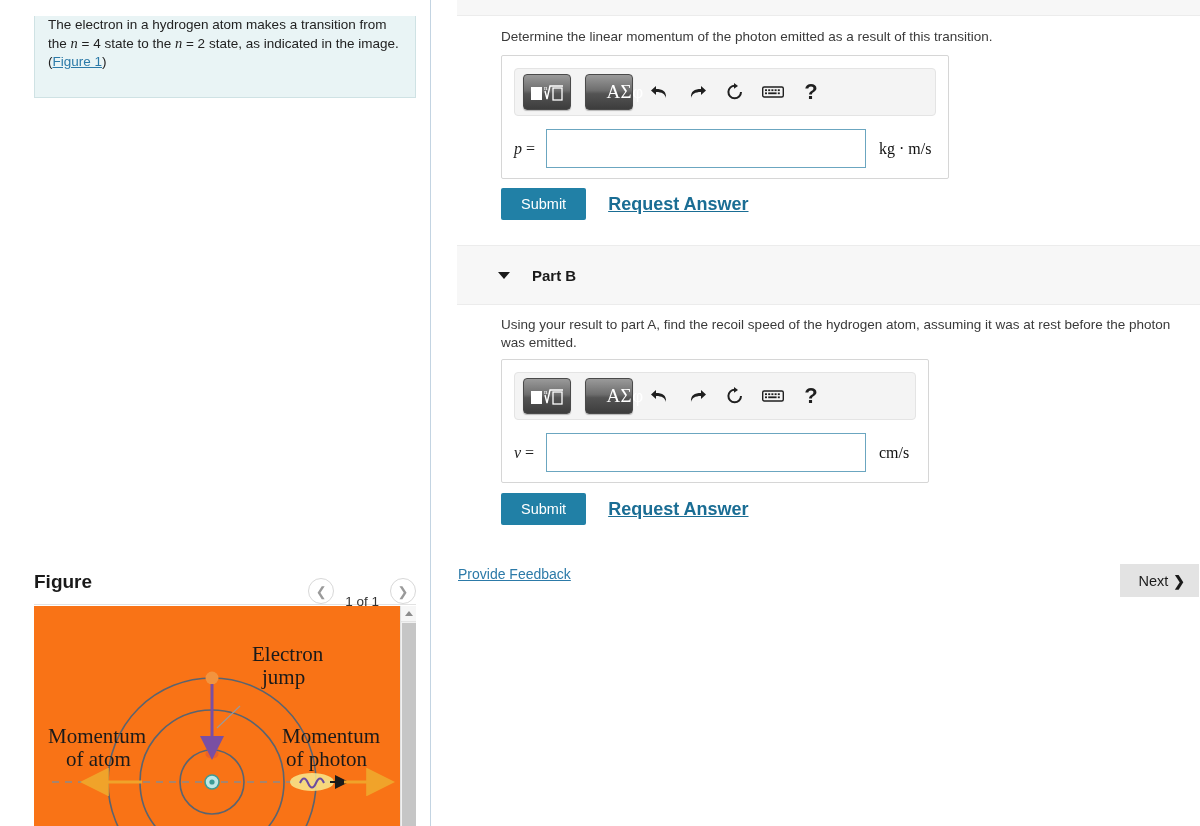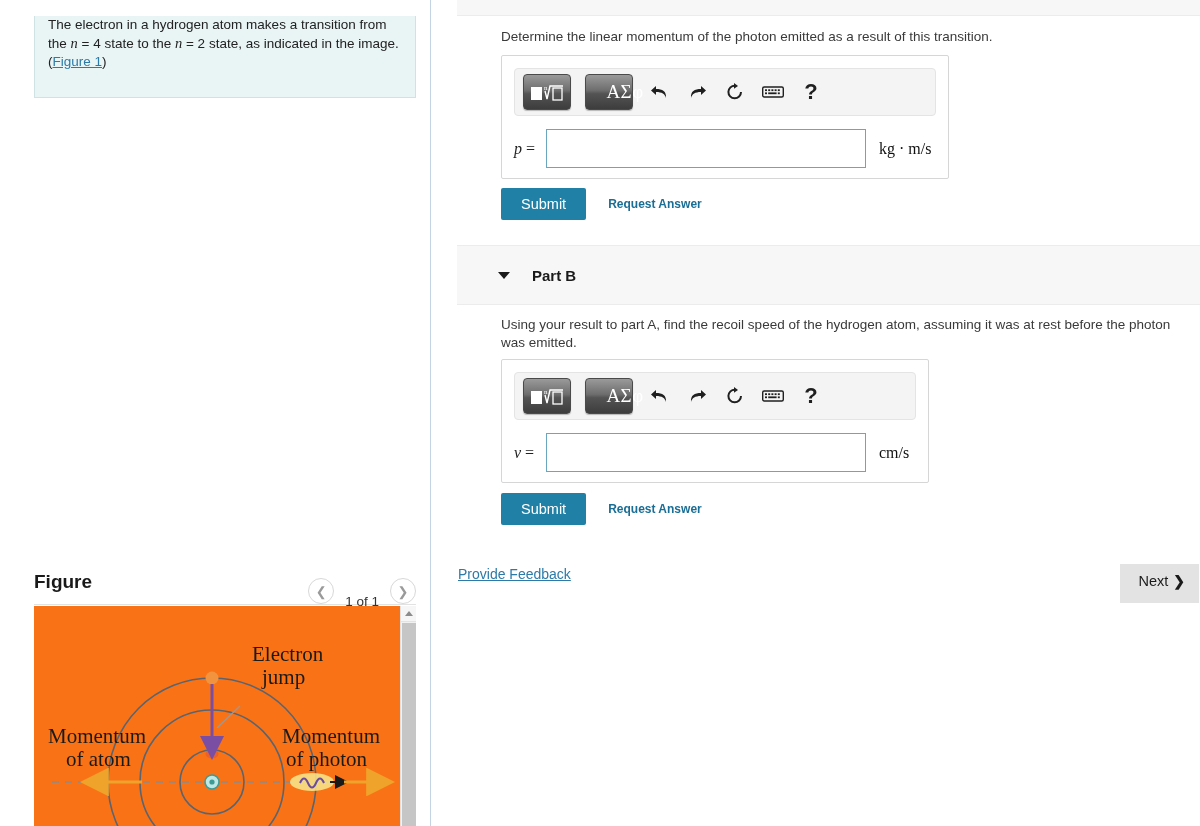--- a/index.html
+++ b/index.html
@@ -155,22 +155,22 @@
   .submit-row { position: absolute; display: flex; align-items: center; }
   #submit-a { left: 70px; top: 188px; }
   #submit-b { left: 70px; top: 493px; }
   .btn-submit {
     background: #2180a6; color: #fff; border: none;
     font-size: 14.5px; font-family: "Liberation Sans", sans-serif;
     padding: 8px 20px; border-radius: 2px; cursor: pointer;
     min-width: 73px;
   }
   .req-answer {
-    margin-left: 22px; color: #1a6d94; font-size: 12px;
-    font-weight: bold; cursor: pointer;
+    margin-left: 22px; color: #1a6d94; font-size: 18px;
+    font-weight: bold; text-decoration: underline; cursor: pointer;
   }
 
   
   .part-band {
     position: absolute; left: 26px; top: 245px; width: 743px; height: 60px;
     background: #f7f7f7;
     border-top: 1px solid #ececec; border-bottom: 1px solid #ececec;
     display: flex; align-items: center;
   }
   .part-caret {
@@ -184,21 +184,21 @@
 
   
   .feedback-link {
     position: absolute; left: 27px; top: 566px;
     color: #2c7aa8; font-size: 14px; text-decoration: underline; cursor: pointer;
   }
   .btn-next {
     position: absolute; right: 1px; top: 564px;
     background: #e3e3e3; color: #1a1a1a; border: none;
     font-size: 14.5px; font-family: "Liberation Sans", sans-serif;
-    padding: 9px 14px 14px 18px; cursor: pointer;
+    padding: 9px 14px 8px 18px; cursor: pointer;
     display: flex; align-items: center; gap: 5px;
   }
   .btn-next .chev { font-size: 14px; font-weight: bold; }
 </style>
 </head>
 <body>
 
 <div class="page">
 
   <div class="divider"></div>

